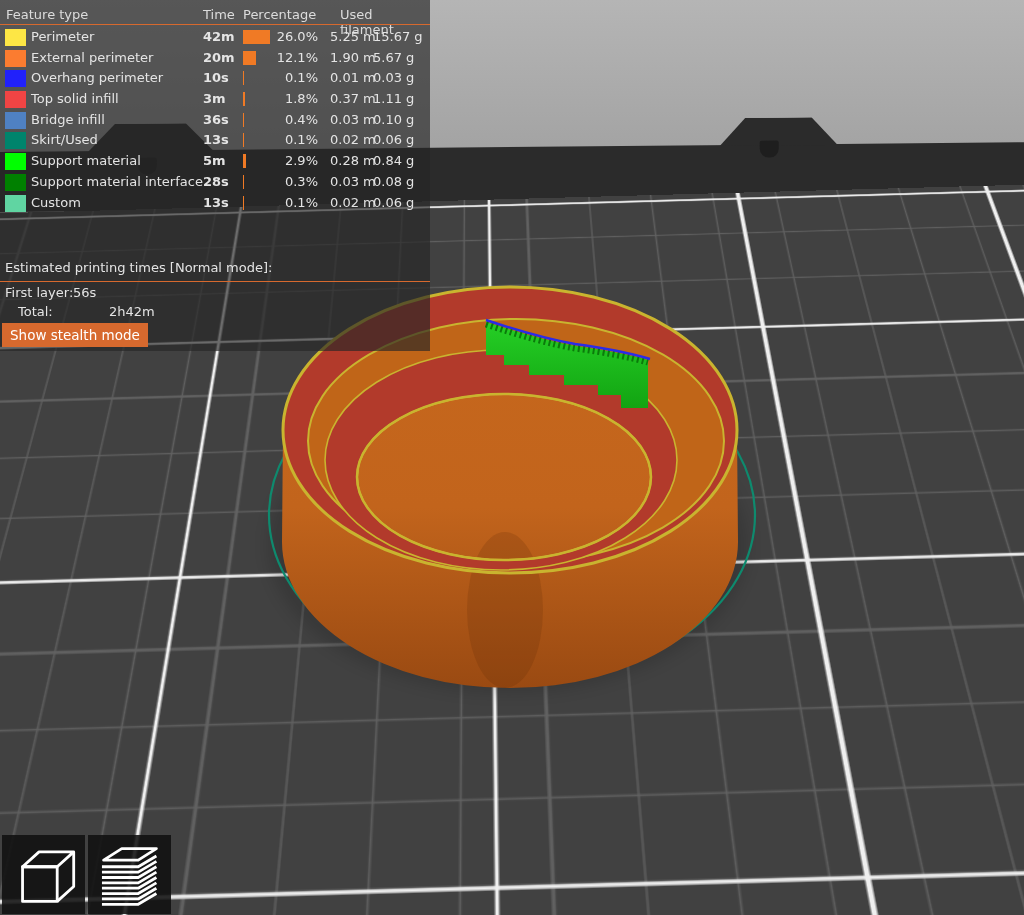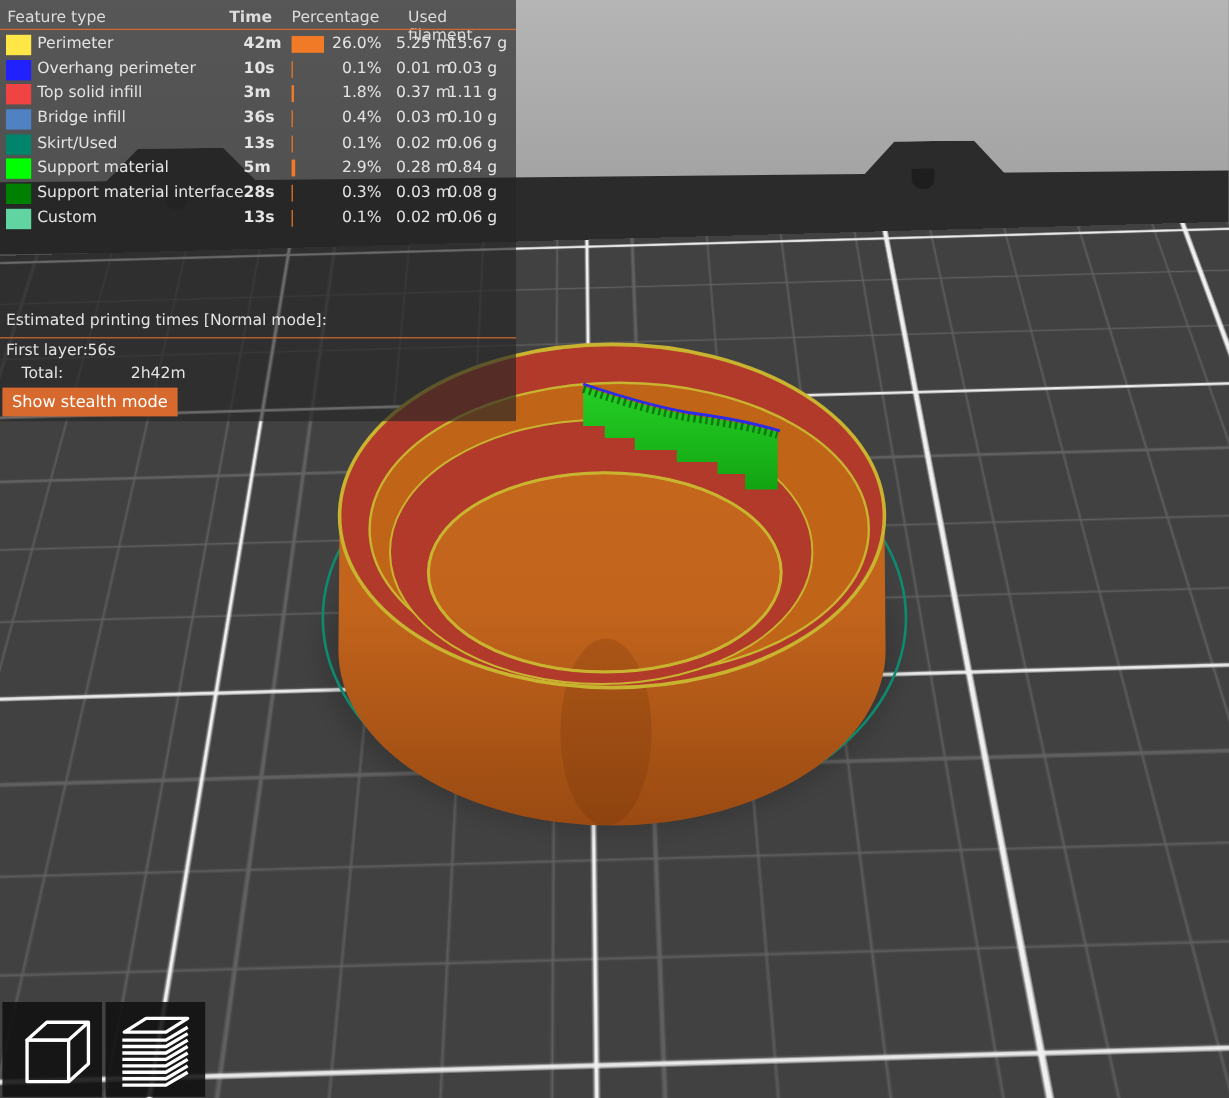--- a/index.html
+++ b/index.html
@@ -46,21 +46,21 @@
   .corner-chip{position:absolute;right:-6px;bottom:-3px;width:46px;height:13px;
     background:#1d1d1d;transform:rotate(-2deg);}
   
   svg.model{position:absolute;left:0;top:0;pointer-events:none;}
   
   .legend{position:absolute;left:0;top:0;width:430px;height:351px;
     background:rgba(38,38,38,0.66);color:#e4e4e4;font-size:13px;}
   .legend .hrule{position:absolute;left:0;width:100%;height:1px;
     background:var(--accent-orange,#d7692e);}
   .lhead span{position:absolute;top:7px;color:#dcdcdc;}
-  .h-feature{left:6px;} .h-time{left:191px;font-weight:bold;} .h-pct{left:243px;} .h-fil{left:340px;}
+  .h-feature{left:6px;} .h-time{left:203px;} .h-pct{left:243px;} .h-fil{left:340px;}
   .lrows{position:absolute;left:0;top:27px;width:100%;}
   .lrow{position:relative;height:20.7px;}
   .lrow span{position:absolute;top:0;line-height:20.7px;white-space:nowrap;}
   .swatch{left:5px;top:2px !important;width:21px;height:17px;display:block;}
   .lbl{left:31px;} .tim{left:203px;font-weight:bold;}
   .bar{left:243px;top:3px !important;height:14px;display:block;background:var(--legend-bar,#f07a25);}
   .pct{left:243px;width:75px;text-align:right;}
   .met{left:330px;} .grm{left:373px;}
   .est-head{position:absolute;left:5px;top:260px;}
   .fl-label{position:absolute;left:5px;top:285px;}
@@ -155,20 +155,29 @@
   <div class="lrow">
     <span class="swatch" style="background: rgb(253, 230, 69);"></span>
     <span class="lbl">Perimeter</span>
     <span class="tim">42m</span>
     <span class="bar" style="width: 27px;"></span>
     <span class="pct">26.0%</span>
     <span class="met">5.25 m</span>
     <span class="grm">15.67 g</span>
   </div>
 
+  <div class="lrow">
+    <span class="swatch" style="background: rgb(251, 124, 48);"></span>
+    <span class="lbl">External perimeter</span>
+    <span class="tim">20m</span>
+    <span class="bar" style="width: 13px;"></span>
+    <span class="pct">12.1%</span>
+    <span class="met">1.90 m</span>
+    <span class="grm">5.67 g</span>
+  </div>
 
   <div class="lrow">
     <span class="swatch" style="background: rgb(33, 33, 251);"></span>
     <span class="lbl">Overhang perimeter</span>
     <span class="tim">10s</span>
     <span class="bar" style="width: 1px;"></span>
     <span class="pct">0.1%</span>
     <span class="met">0.01 m</span>
     <span class="grm">0.03 g</span>
   </div>

